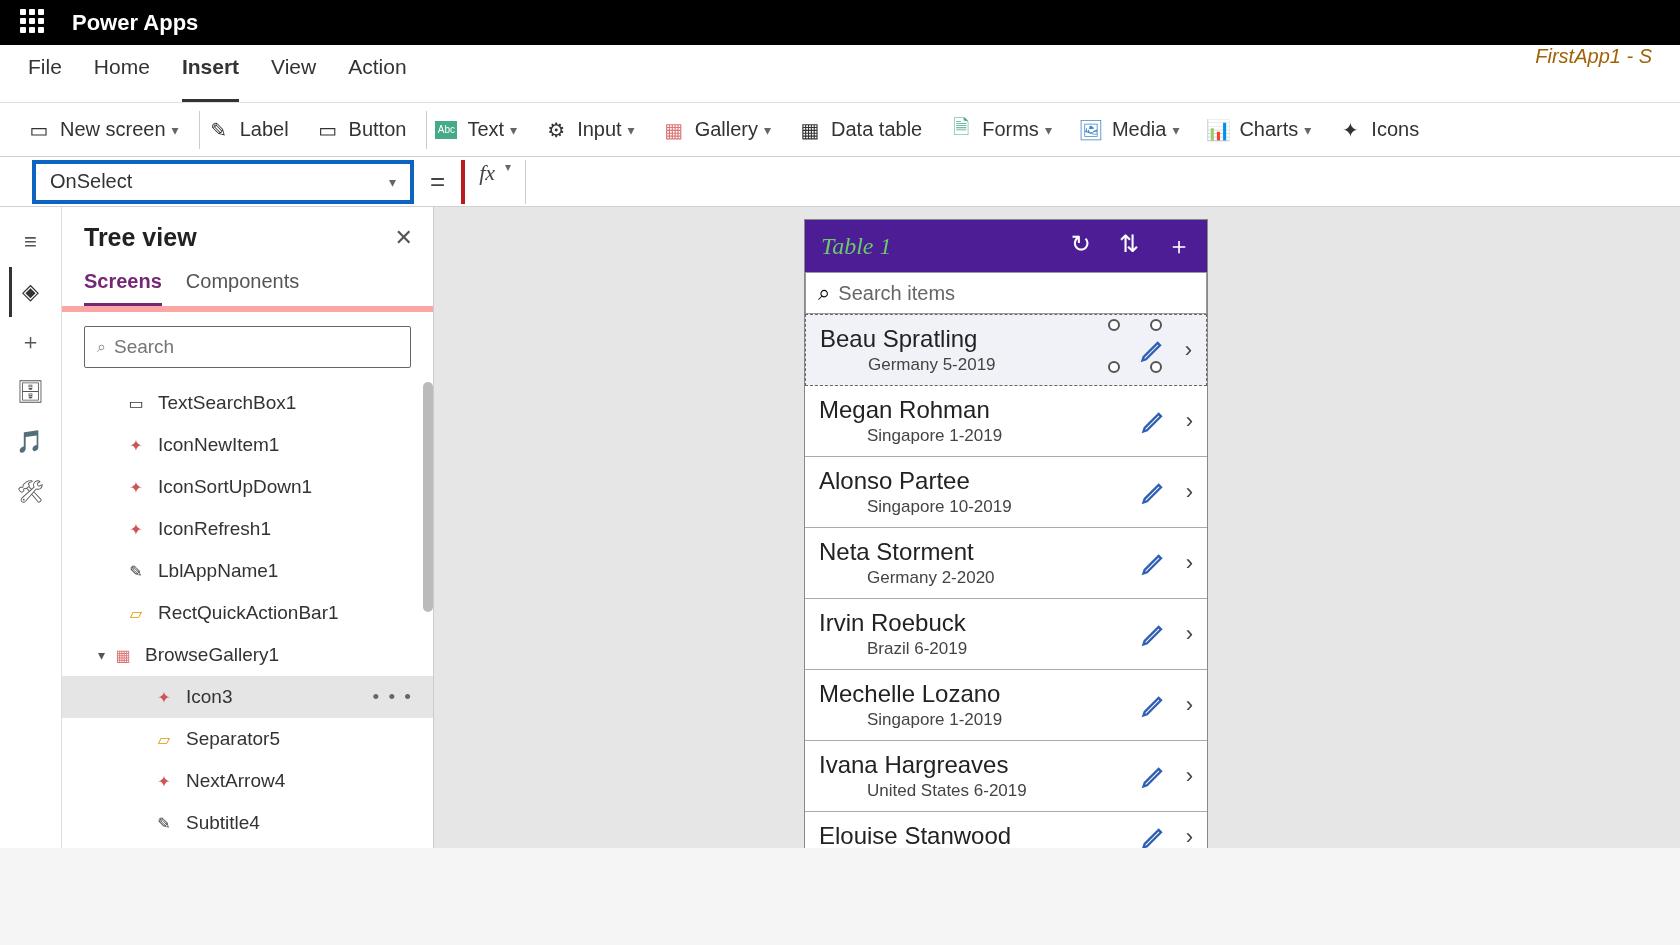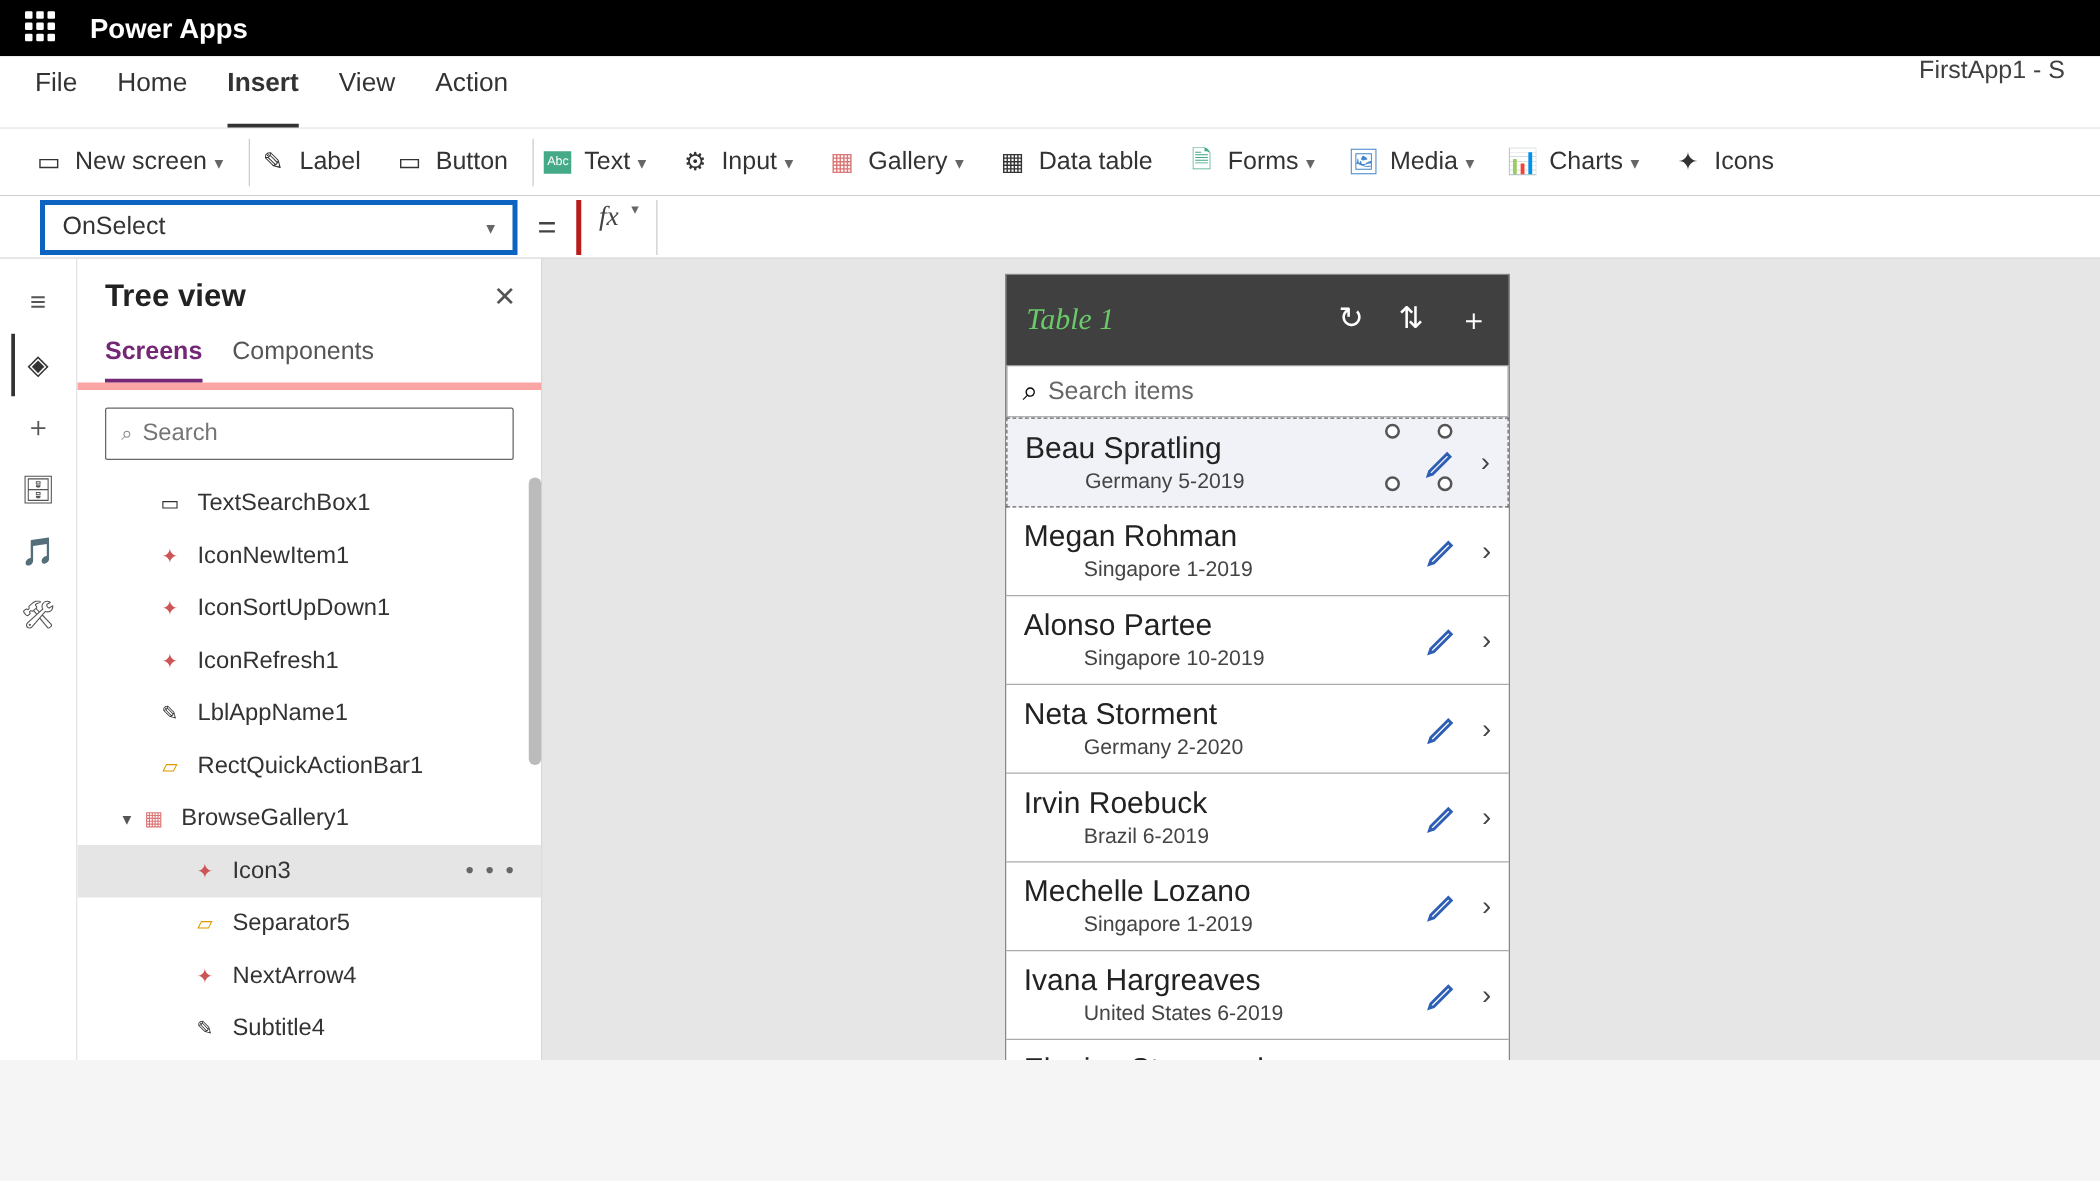--- a/index.html
+++ b/index.html
@@ -7,21 +7,21 @@
 
 .app-header { background: #000000; height: 45px; display: flex; align-items: center; padding: 0 20px; }
 .waffle { width: 28px; height: 28px; display: grid; grid-template-columns: repeat(3,6px); grid-template-rows: repeat(3,6px); gap: 3px; margin-right: 24px; }
 .waffle span { background: white; border-radius: 1px; }
 .app-title { color: white; font-size: 22px; font-weight: 600; }
 
 .menu-bar { background: white; height: 58px; display: flex; padding: 0 28px; border-bottom: 1px solid #e0e0e0; }
 .menu-item { font-size: 21px; color: #333; margin-right: 32px; cursor: pointer; padding: 10px 0; }
 .menu-item.active { font-weight: 600; border-bottom: 3px solid #333; }
 .menu-spacer { flex: 1; }
-.file-label { font-size: 20px; color: #404040; }
+.file-label { font-size: 20px; color: #a16207; font-style: italic; }
 
 .toolbar { background: white; height: 54px; display: flex; align-items: center; padding: 0 28px; border-bottom: 1px solid #d0d0d0; }
 .tool-btn { display: flex; align-items: center; font-size: 20px; color: #333; margin-right: 28px; cursor: pointer; }
 .tool-icon { width: 22px; height: 18px; margin-right: 10px; display: inline-flex; align-items: center; justify-content: center; }
 .tool-chev { margin-left: 6px; font-size: 14px; color: #666; }
 .tool-divider { width: 1px; height: 38px; background: #ccc; margin: 0 8px 0 -8px; }
 
 .formula-row { background: white; height: 50px; display: flex; align-items: center; padding: 8px 32px; border-bottom: 1px solid #d0d0d0; }
 .prop-select { width: 382px; height: 44px; border: 4px solid #0c64c0; display: flex; align-items: center; padding: 0 14px; font-size: 20px; color: #333; }
 .prop-select-chev { margin-left: auto; color: #666; font-size: 14px; }
@@ -56,21 +56,21 @@
 .tree-row.indent { padding-left: 62px; }
 .tree-row.indent2 { padding-left: 90px; }
 .tree-row.selected { background: #e5e5e5; }
 .tree-row .more { margin-left: auto; color: #666; letter-spacing: 2px; }
 .tree-chevron { margin-right: 6px; color: #555; font-size: 14px; }
 .tree-scroll-thumb { position: absolute; right: 0; top: 4px; width: 10px; height: 230px; background: #bbb; border-radius: 5px; }
 
 .canvas { flex: 1; background: #e6e6e6; position: relative; }
 
 .phone { position: absolute; left: 370px; top: 12px; width: 404px; background: white; border: 1px solid #888; }
-.phone-header { background: #404040; height: 72px; display: flex; align-items: center; padding: 0 16px; }
+.phone-header { background: #4c1d95; height: 52px; display: flex; align-items: center; padding: 0 16px; }
 .phone-title { color: #6ac96a; font-size: 24px; font-style: italic; font-family: "Comic Sans MS", cursive; }
 .phone-hicons { margin-left: auto; display: flex; gap: 28px; color: white; font-size: 24px; }
 .phone-search { border: 1px solid #999; height: 42px; display: flex; align-items: center; padding: 0 12px; }
 .phone-search-ph { color: #666; font-size: 20px; margin-left: 8px; }
 
 .list-item { border-bottom: 1px solid #aaa; padding: 10px 14px; display: flex; align-items: center; position: relative; gap: 32px; }
 .list-item.first { border: 1.5px dashed #666; background: #f0f2f7; }
 .list-text { flex: 1; }
 .list-name { font-size: 24px; color: #222; }
 .list-sub { font-size: 17px; color: #444; margin-top: 2px; margin-left: 48px; }

